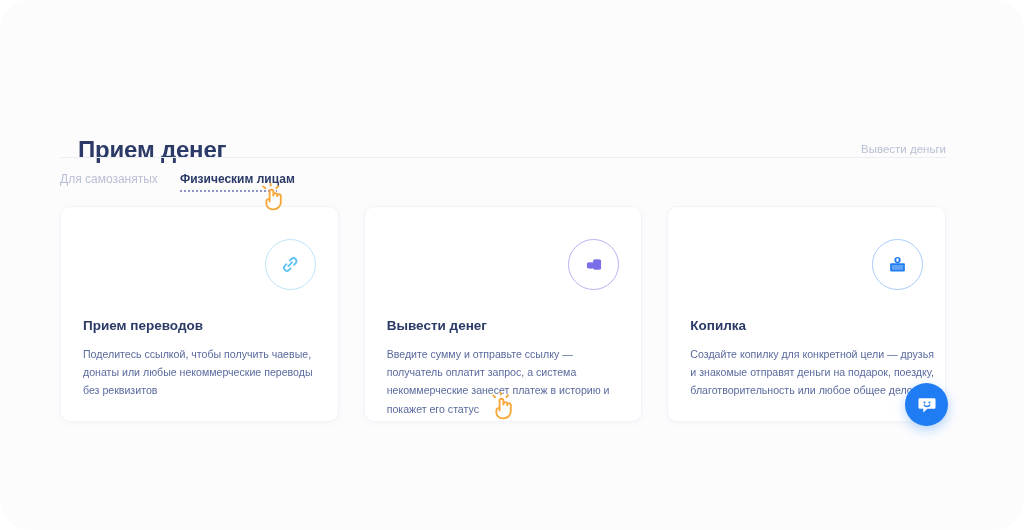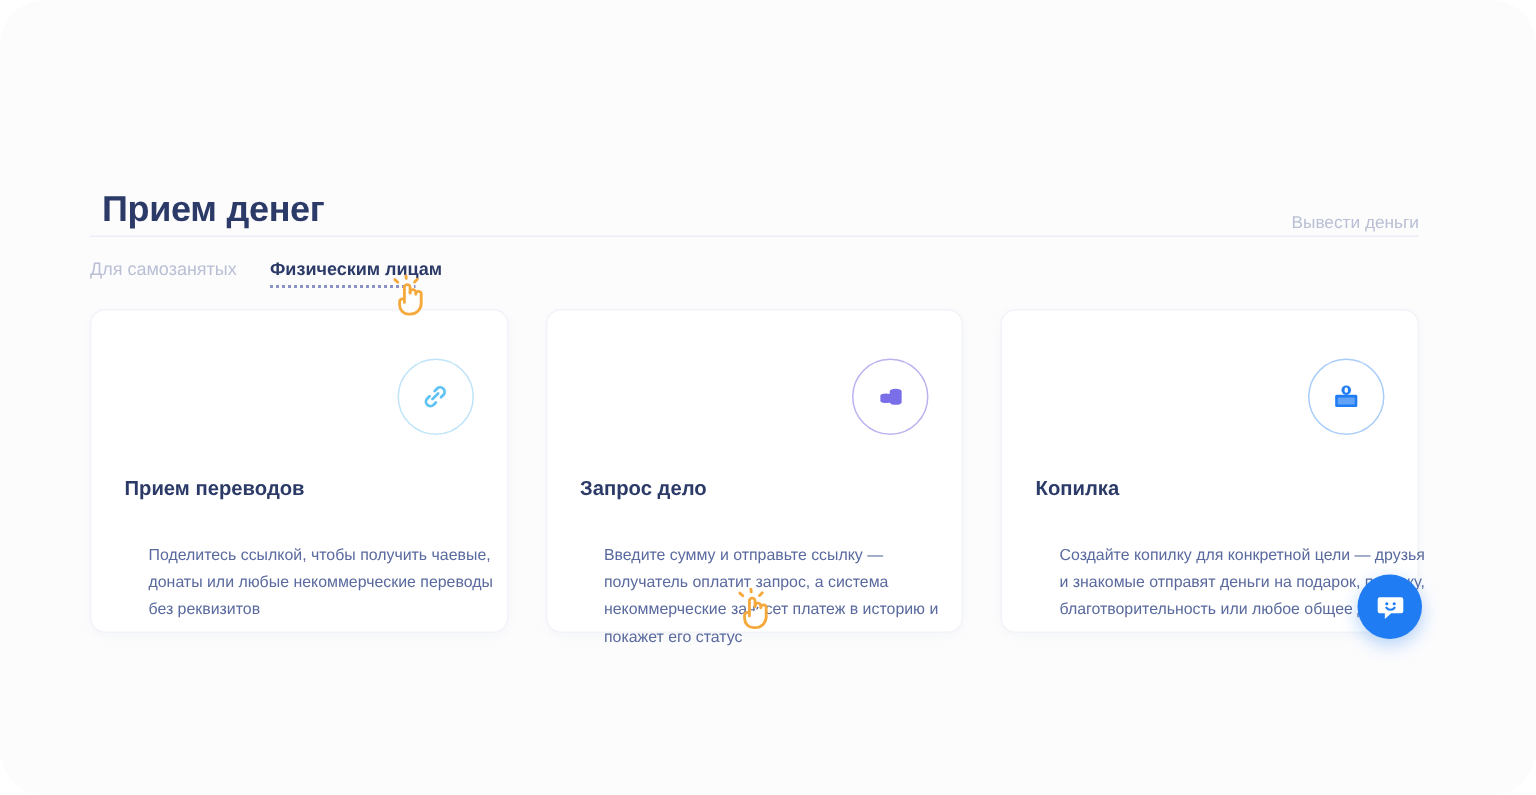--- a/index.html
+++ b/index.html
@@ -36,21 +36,21 @@
     position: absolute;
     left: 0;
     top: 118px;
     width: 886px;
     height: 36px;
   }
   .page-title {
     position: absolute;
     left: 0;
     top: 0;
-    margin: 8px;
+    margin: 18px;
     font-size: 24px;
     font-weight: bold;
     letter-spacing: -0.2px;
     color: #2b3a67;
     white-space: nowrap;
   }
   .withdraw-link {
     position: absolute;
     right: 0;
     top: 25px;
@@ -146,21 +146,21 @@
     font-size: 13.5px;
     font-weight: bold;
     color: #2b3a67;
     white-space: nowrap;
   }
   .card-desc {
     position: absolute;
     left: 22px;
     top: 138px;
     width: 244px;
-    margin: 16px;
+    margin: 0;
     font-size: 10.6px;
     line-height: 1.72;
     color: #5a6a9e;
   }
 
   
   .hand-cursor {
     position: absolute;
     pointer-events: none;
   }
@@ -231,21 +231,21 @@
             <ellipse cx="15.4" cy="9.4" rx="4.3" ry="1.6"></ellipse>
             <rect x="11.1" y="9.4" width="8.6" height="2.1"></rect>
             <ellipse cx="15.4" cy="11.5" rx="4.3" ry="1.6"></ellipse>
             <rect x="11.1" y="11.5" width="8.6" height="2.1"></rect>
             <ellipse cx="15.4" cy="13.6" rx="4.3" ry="1.6"></ellipse>
             <rect x="11.1" y="13.6" width="8.6" height="2.1"></rect>
             <ellipse cx="15.4" cy="15.7" rx="4.3" ry="1.6"></ellipse>
           </g>
         </svg>
       </div>
-      <h2 class="card-title">Запрос дело</h2>
+      <h2 class="card-title">Вывести денег</h2>
       <p class="card-desc">Введите сумму и отправьте ссылку — получатель оплатит запрос, а система некоммерческие занесет платеж в историю и покажет его статус</p>
     </div>
 
     <div class="card">
       <div class="card-icon-wrap" style="border:1.4px solid #a9cdfa;">
         <svg width="23" height="23" viewBox="0 0 24 24">
           <g fill="#1f7cf2">
             <circle cx="12" cy="7.4" r="3.3"></circle>
             <rect x="10.9" y="5.6" width="2.2" height="3.6" rx="1" fill="#ffffff"></rect>
             <rect x="4.3" y="10.6" width="15.4" height="8.6" rx="1.1"></rect>

